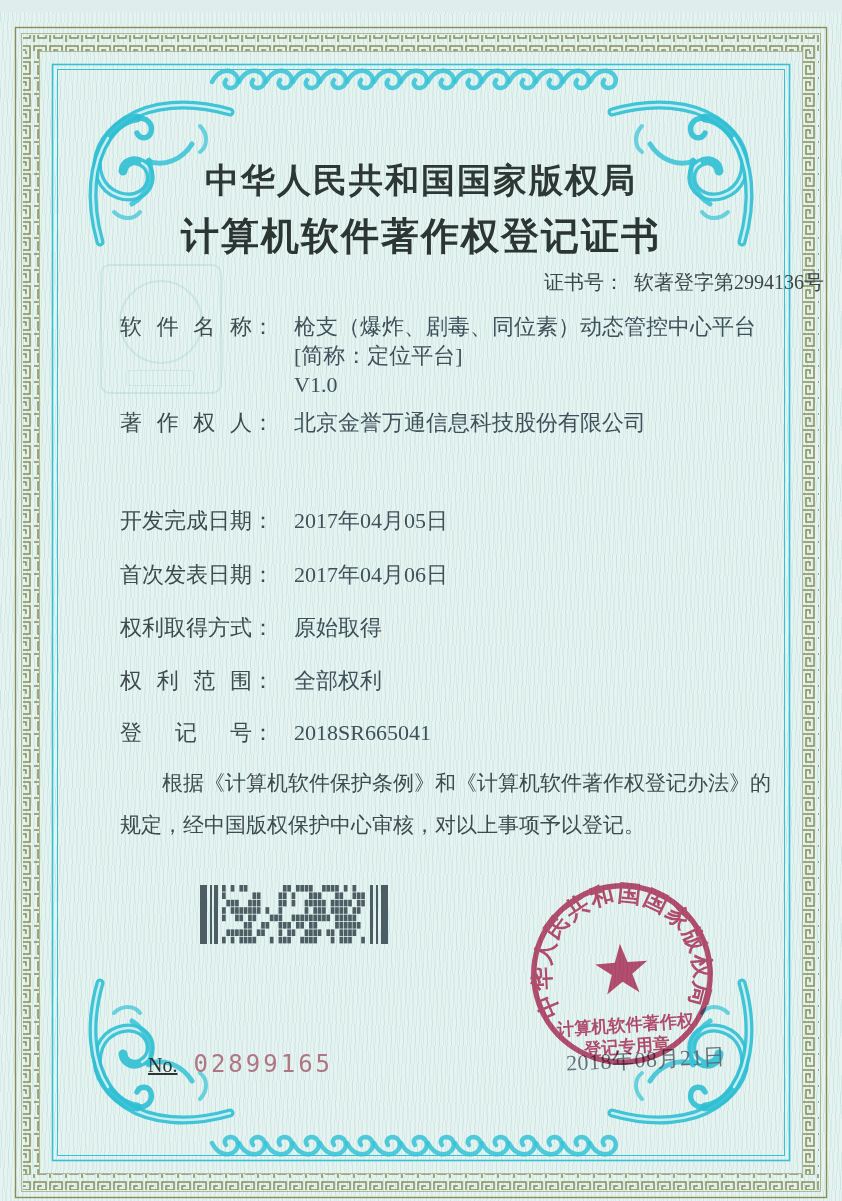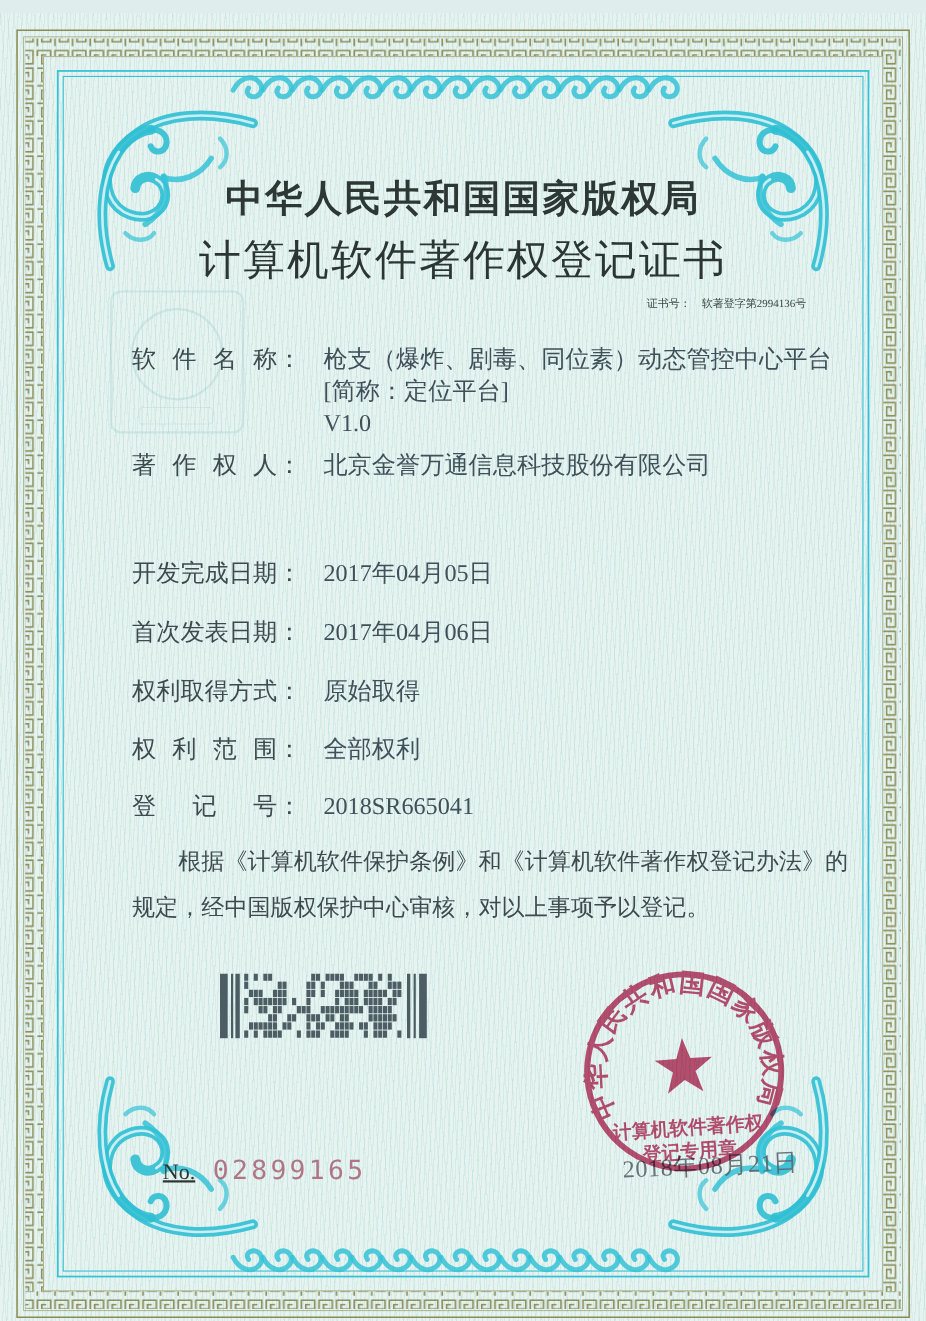--- a/index.html
+++ b/index.html
@@ -27,25 +27,25 @@
   .watermark::after{
     content:"";position:absolute;left:24px;bottom:6px;width:66px;height:14px;
     border:1.5px solid rgba(140,200,195,.4);border-radius:4px;
   }
   .authority{
     position:absolute;left:0;top:146px;width:100%;text-align:center;z-index:2;
     font-size:34px;font-weight:bold;letter-spacing:2px;color:#2d3834;
   }
   .title{
     position:absolute;left:0;top:199px;width:100%;text-align:center;z-index:2;
-    font-size:38px;font-weight:normal;letter-spacing:2px;color:#2b3633;
+    font-size:38px;font-weight:bold;letter-spacing:2px;color:#2b3633;
   }
   .certno{
-    position:absolute;left:588px;top:257px;z-index:2;
-    font-size:10px;color:#3a4746;white-space:nowrap;
+    position:absolute;left:544px;top:257px;z-index:2;
+    font-size:20px;color:#3a4746;white-space:nowrap;
   }
   .certno .gap{display:inline-block;width:10px;}
   .row{position:absolute;left:120px;z-index:2;display:flex;align-items:flex-start;font-size:22px;}
   .flabel{display:inline-flex;justify-content:space-between;width:132px;flex:none;color:#3d4b4e;}
   .colon{flex:none;width:22px;}
   .fvalue{margin-left:20px;color:#40505a;}
   .fvalue .vline{line-height:29px;white-space:nowrap;}
   .statement{
     position:absolute;left:120px;top:750px;width:658px;z-index:2;
     font-size:21px;line-height:42px;text-indent:42px;color:#3d4b4e;

